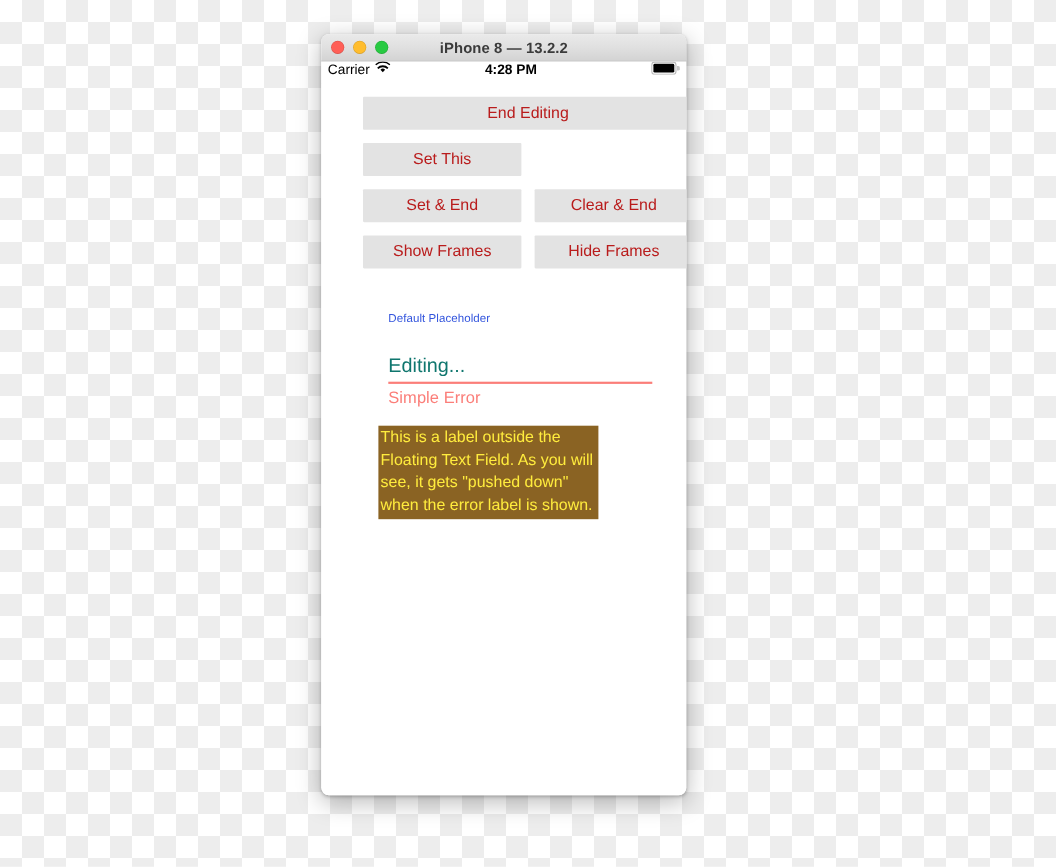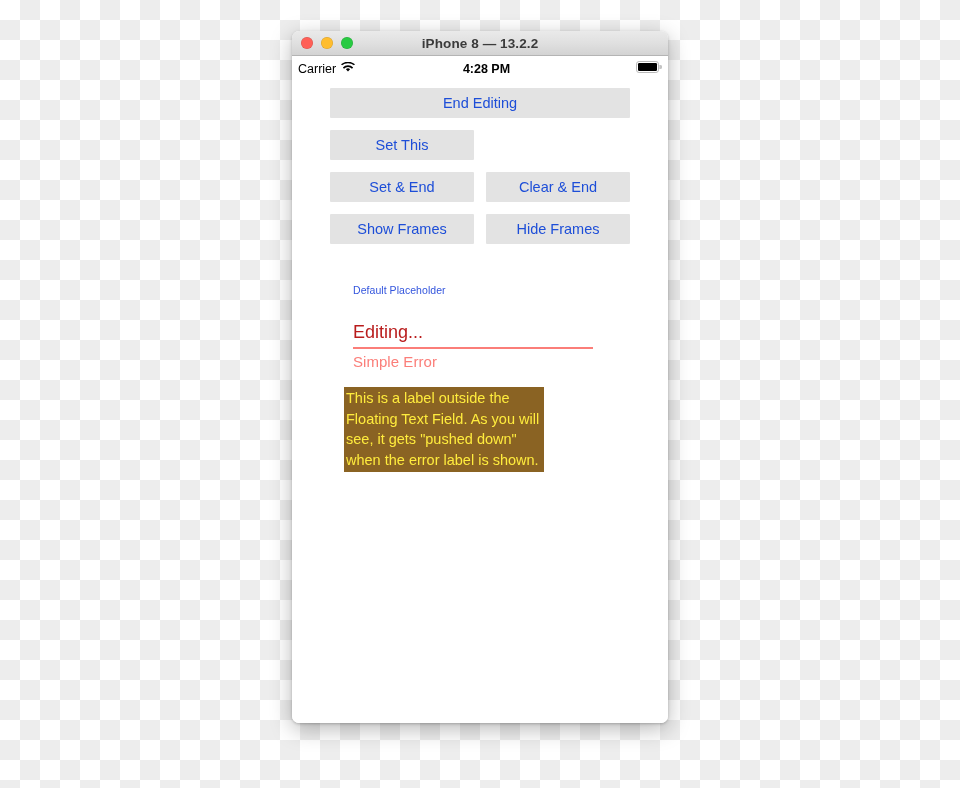--- a/index.html
+++ b/index.html
@@ -19,21 +19,21 @@
     background-size: 40px 40px;
     background-position: 0 0, 20px 20px;
     position: relative;
   }
 
   
   #sim-window {
     position: absolute;
     left: 292px;
     top: 31px;
-    width: 376px;
+    width: 332px;
     height: 692px;
     border-radius: 7px 7px 7px 7px;
     background: #ffffff;
     box-shadow: 0 6px 22px rgba(0,0,0,0.28), 0 1px 3px rgba(0,0,0,0.22);
     overflow: hidden;
   }
 
   
   #titlebar {
     position: relative;
@@ -69,21 +69,21 @@
     letter-spacing: 0.1px;
     pointer-events: none;
   }
 
   
   #status-bar {
     position: relative;
     height: 20px;
     background: #ffffff;
     display: flex;
-    align-items: flex-end;
+    align-items: flex-start;
     font-size: 12.5px;
     color: #000;
     padding: 0 6px;
   }
   #status-left {
     display: flex;
     align-items: center;
     gap: 5px;
   }
   #carrier-label { font-size: 12.5px; }
@@ -120,21 +120,21 @@
     gap: 12px;
   }
   .btn-row {
     display: flex;
     gap: 12px;
   }
   .ios-btn {
     background: #e3e3e3;
     border: none;
     border-radius: 1px;
-    color: #1d4ed8;
+    color: #b91c1c;
     font-family: "Liberation Sans", sans-serif;
     font-size: 14.5px;
     height: 30px;
     line-height: 30px;
     text-align: center;
     padding: 0;
     cursor: pointer;
     user-select: none;
   }
   .ios-btn.full { width: 300px; }
@@ -149,21 +149,21 @@
   }
   #field-placeholder {
     font-size: 10.5px;
     color: #3355dd;
     line-height: 13px;
     margin-bottom: 12px;
     letter-spacing: 0.05px;
   }
   #field-value {
     font-size: 18px;
-    color: #b91c1c;
+    color: #0f766e;
     line-height: 23px;
     height: 23px;
     margin-top: 24px;
   }
   #field-underline {
     height: 2px;
     background: #fb7e79;
     margin-top: 3px;
     width: 240px;
   }

